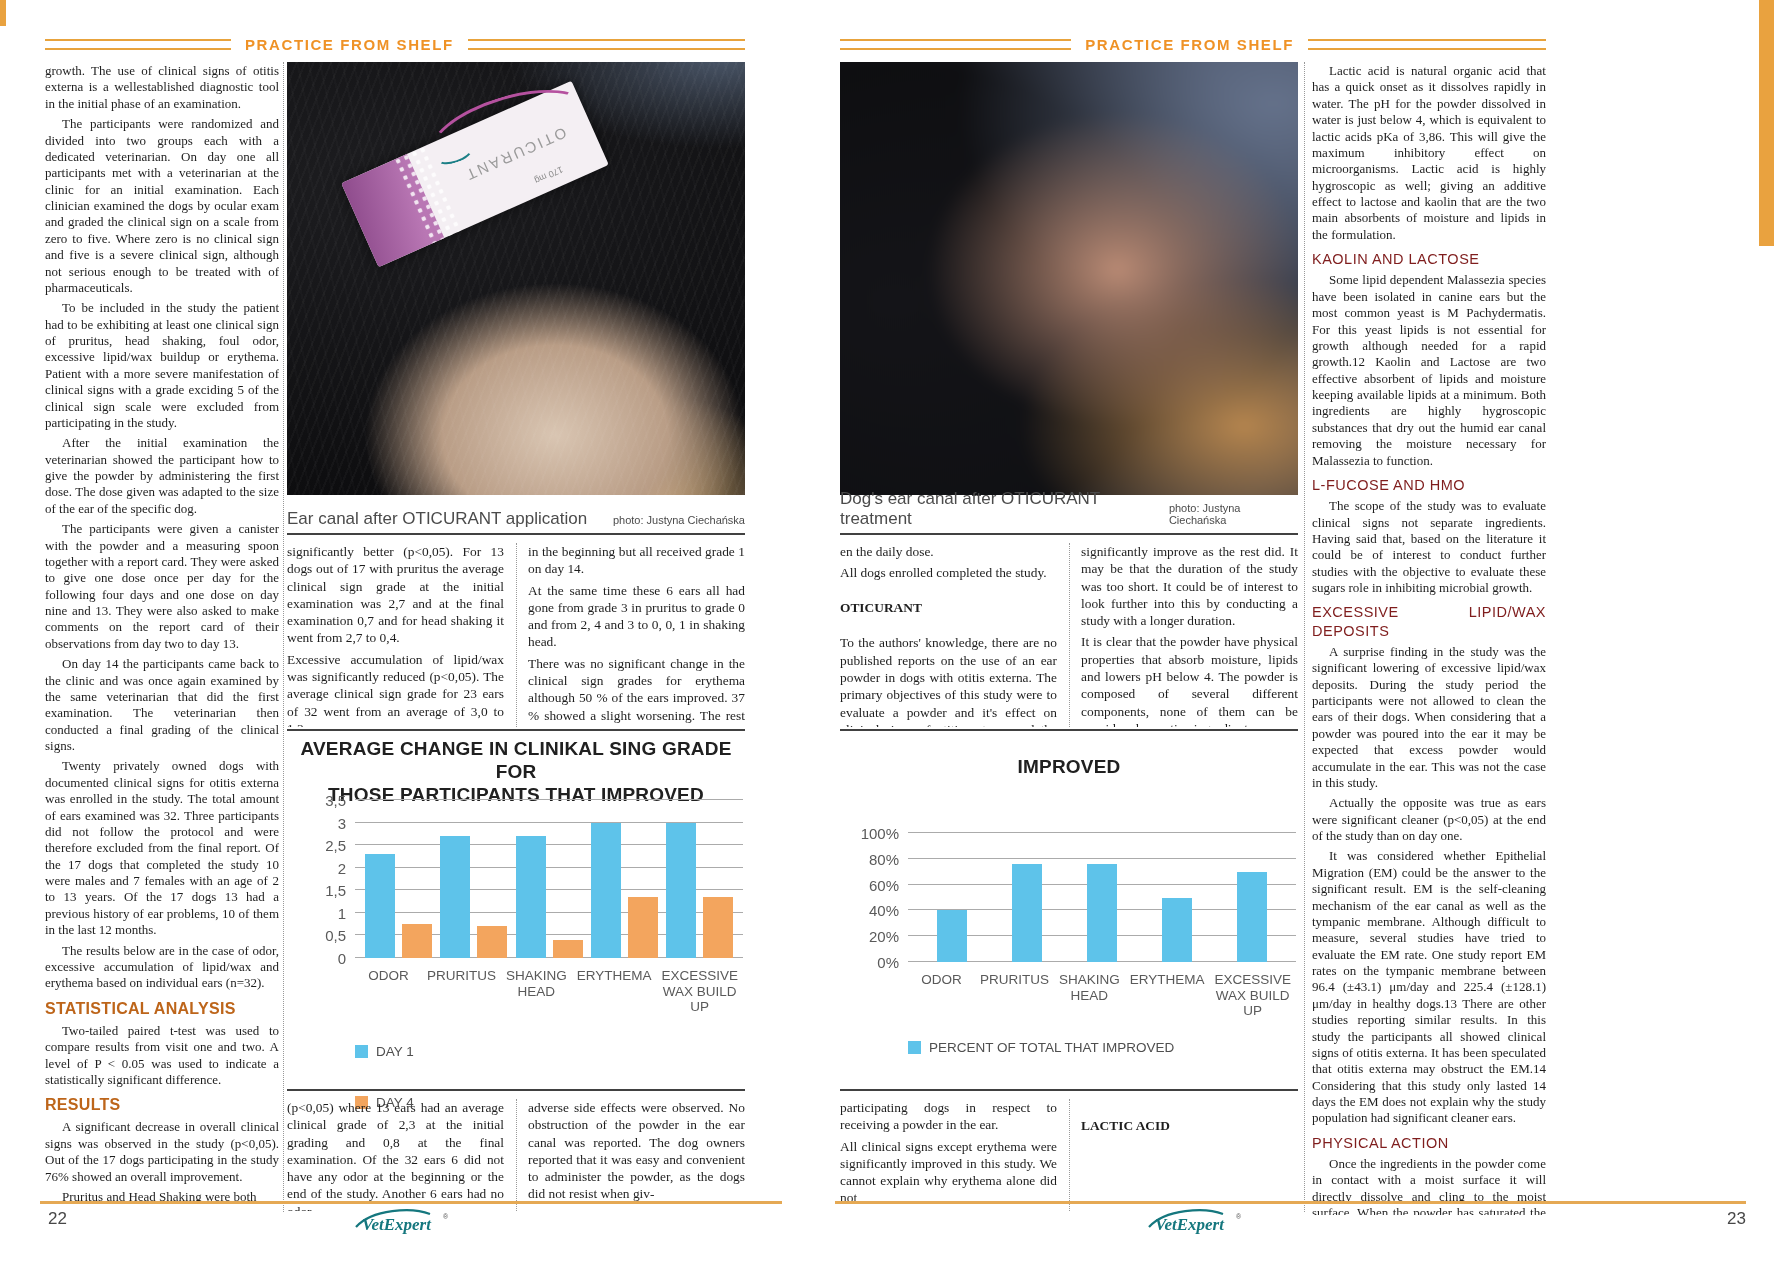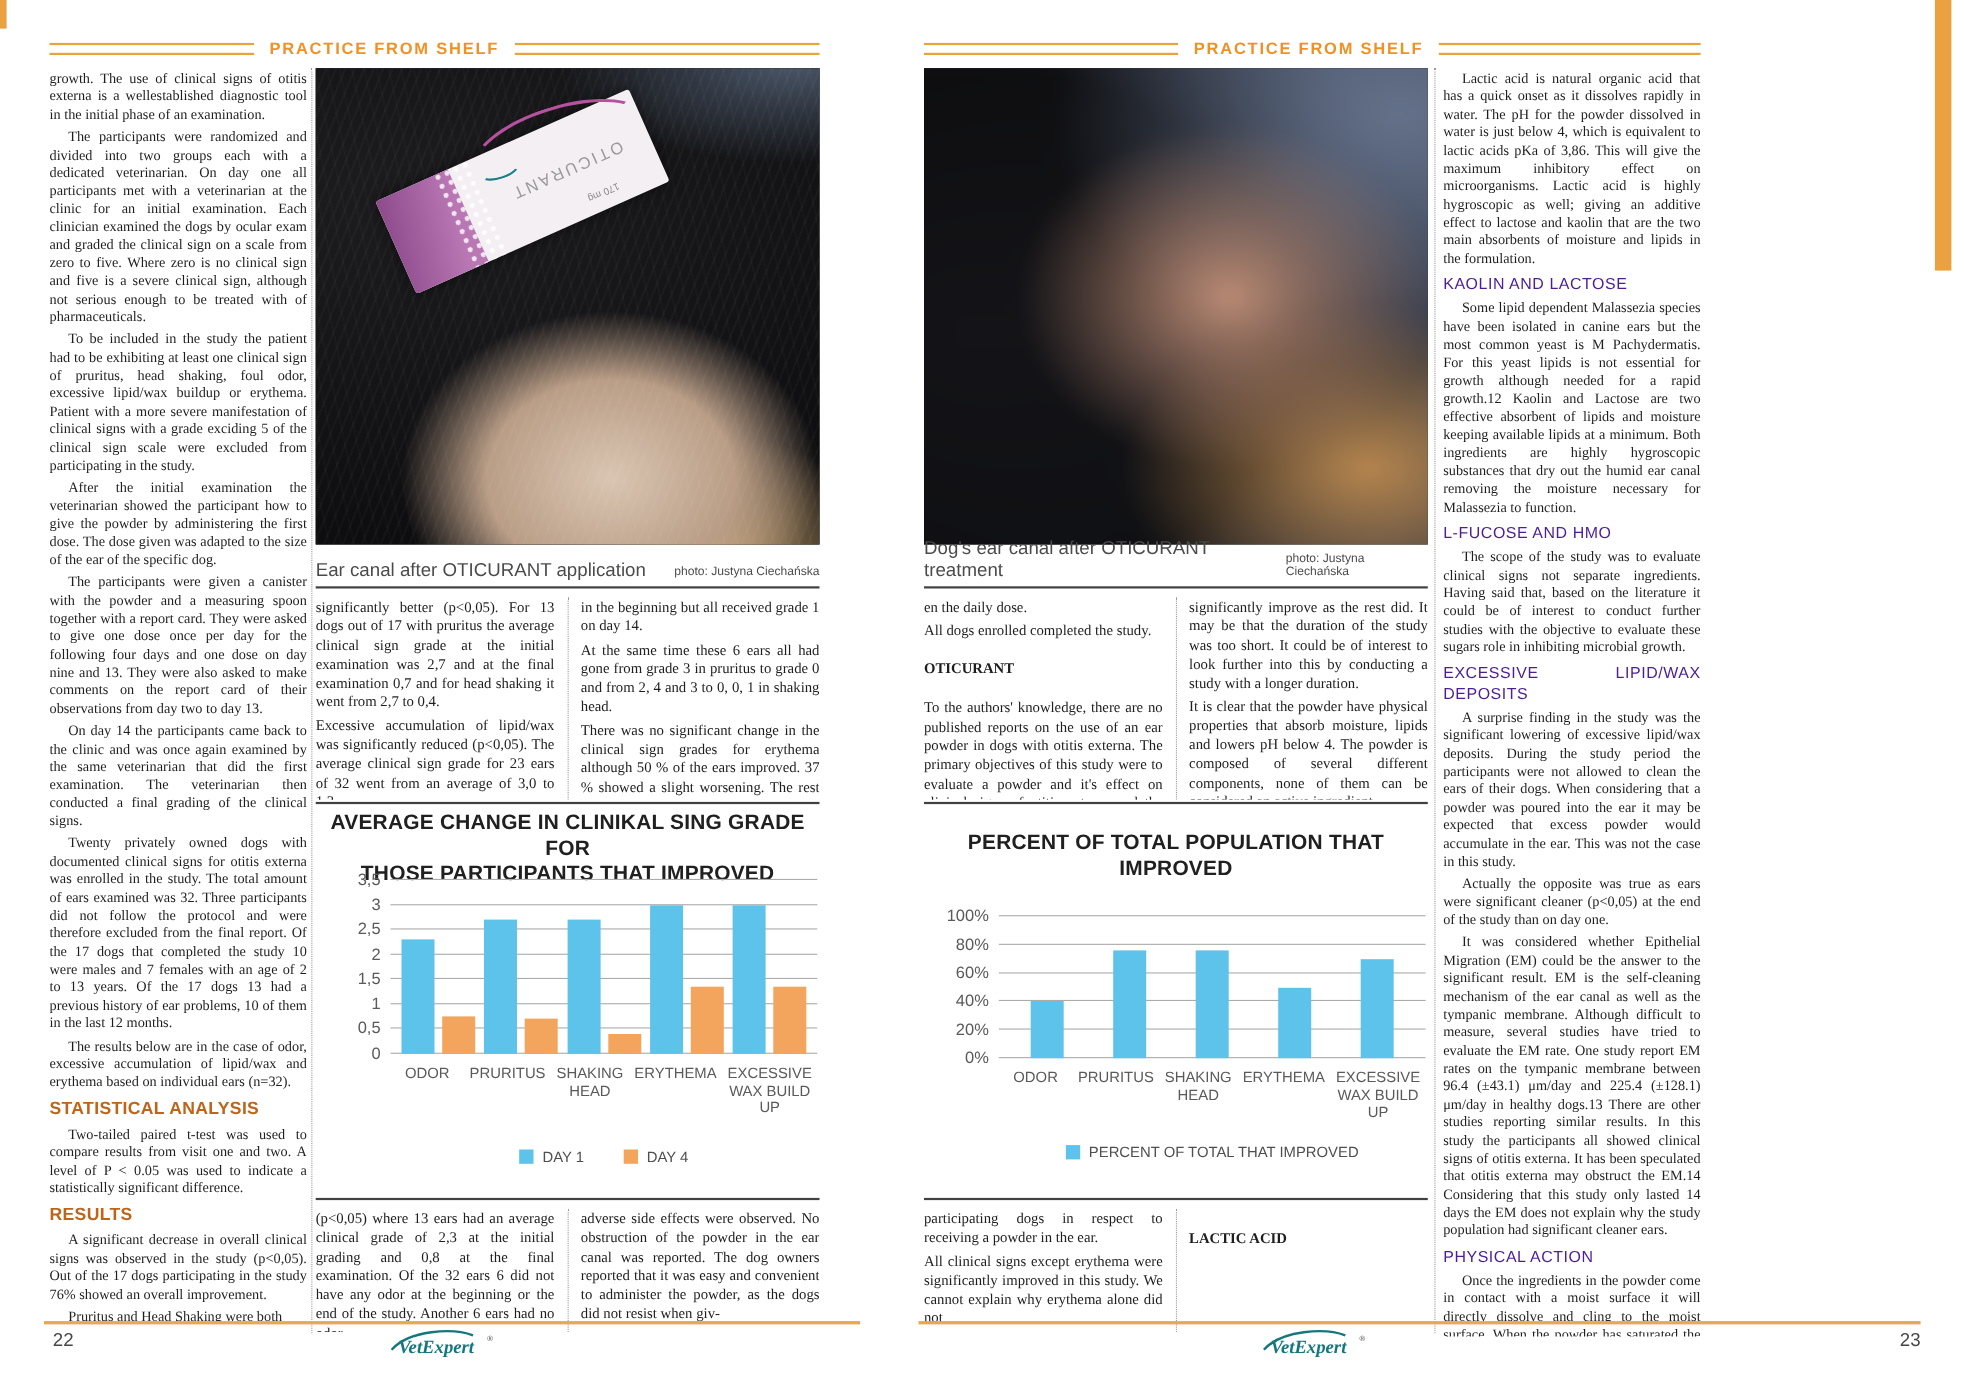--- a/index.html
+++ b/index.html
@@ -18,21 +18,21 @@
   .pageno{position:absolute;font-family:"Liberation Sans",sans-serif;font-size:17px;color:#474747;}
   .logo{position:absolute;}
   
   .bodycol{position:absolute;overflow:hidden;text-align:justify;font-size:13.4px;line-height:1.29;}
   .bodycol.dense{font-size:13px;line-height:1.26;}
   .bodycol p{margin:0 0 4px 0;}
   .bodycol p.p{text-indent:17px;}
   .bodycol p.pn{text-indent:0;}
   .bodycol h4{margin:7px 0 4px 0;font-family:"Liberation Sans",sans-serif;font-weight:bold;}
   .bodycol h4.ho{font-size:16px;color:#bd651a;letter-spacing:.3px;}
-  .bodycol h4.hg{font-size:14.5px;color:#4c1d95;font-weight:normal;letter-spacing:.5px;}
+  .bodycol h4.hg{font-size:14.5px;color:#7f1d1d;font-weight:normal;letter-spacing:.5px;}
   .twocol{position:absolute;display:flex;overflow:hidden;}
   .twocol .c{width:217px;overflow:hidden;text-align:justify;font-size:13.4px;line-height:1.29;}
   .twocol .c + .c{margin-left:12px;border-left:1px dotted #999;padding-left:11px;}
   .twocol p{margin:0 0 4px 0;}
   
   .caprow{position:absolute;display:flex;justify-content:space-between;align-items:flex-end;
           font-family:"Liberation Sans",sans-serif;color:#4b4b4b;}
   .cap{font-size:17px;}
   .credit{font-size:11px;padding-bottom:3px;}
   
@@ -76,21 +76,21 @@
   .chart-title{text-align:center;font-weight:bold;font-size:19px;line-height:1.2;color:#202020;letter-spacing:.2px;}
   .plot{position:absolute;left:68px;right:2px;}
   .gridline{position:absolute;left:0;right:0;height:1px;background:#ababab;}
   .ytick{position:absolute;right:calc(100% + 9px);transform:translateY(50%);
          font-size:15px;color:#5a5a5a;white-space:nowrap;}
   .groups{position:absolute;left:0;right:0;top:0;bottom:0;display:flex;padding:0 6px;}
   .group{flex:1;display:flex;align-items:flex-end;justify-content:center;gap:7px;}
   .bar{width:30px;}
   .xlabels{position:absolute;left:68px;right:2px;display:flex;}
   .xlabel{flex:1;text-align:center;font-size:13.5px;line-height:1.15;color:#5a5a5a;padding:0 5px;}
-  .legend{position:absolute;left:68px;right:2px;display:flex;justify-content:center;gap:36px;}
+  .legend{position:absolute;left:68px;right:2px;display:flex;justify-content:center;gap:36px;flex-direction:column;}
   .legend-item{display:flex;align-items:center;gap:8px;font-size:13.5px;color:#4f4f4f;}
   .swatch{width:13px;height:13px;display:inline-block;}
   #chart0 .chart-title{padding-top:6px;}
   #chart0 .plot{top:68px;height:158px;}
   #chart0 .xlabels{top:236px;}
   #chart0 .legend{top:312px;}
   #chart1 .chart-title{padding-top:24px;}
   #chart1 .plot{top:101px;height:129px;}
   #chart1 .xlabels{top:240px;}
   #chart1 .legend{top:308px;}
@@ -261,21 +261,20 @@
     <div class="c">
         <p class="pn">significantly improve as the rest did. It may be that the duration of the study was too short. It could be of interest to look further into this by conducting a study with a longer duration.</p>
         <p class="p">It is clear that the powder have physical properties that absorb moisture, lipids and lowers pH below 4. The powder is composed of several different components, none of them can be considered an active ingredient</p>
       </div>
   </div>
 
   <div class="hrule" style="left:840px;top:729px;width:458px;"></div>
 
   <div class="chart" id="chart1" style="left:840px;top:732px;width:458px;height:355px;">
     <div class="chart-title">
-        <div>PERCENT OF TOTAL POPULATION THAT</div>
         <div>IMPROVED</div>
       </div>
     <div class="plot">
       <div class="grid">
           <div class="gridline" style="bottom: 0%;"></div>
           <div class="ytick" style="bottom: 0%;">0%</div>
           <div class="gridline" style="bottom: 20%;"></div>
           <div class="ytick" style="bottom: 20%;">20%</div>
           <div class="gridline" style="bottom: 40%;"></div>
           <div class="ytick" style="bottom: 40%;">40%</div>

